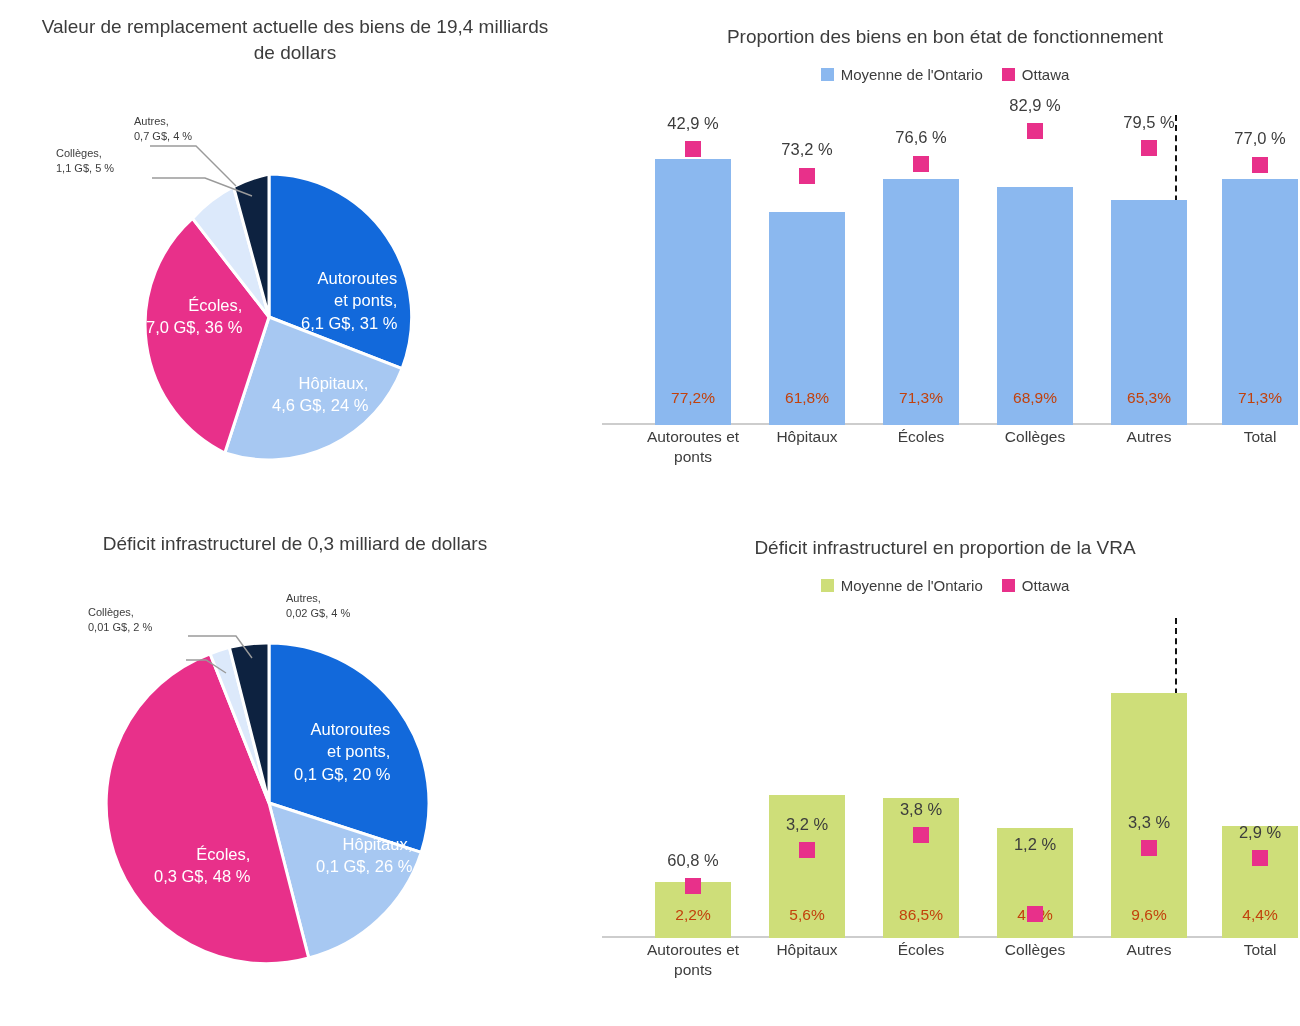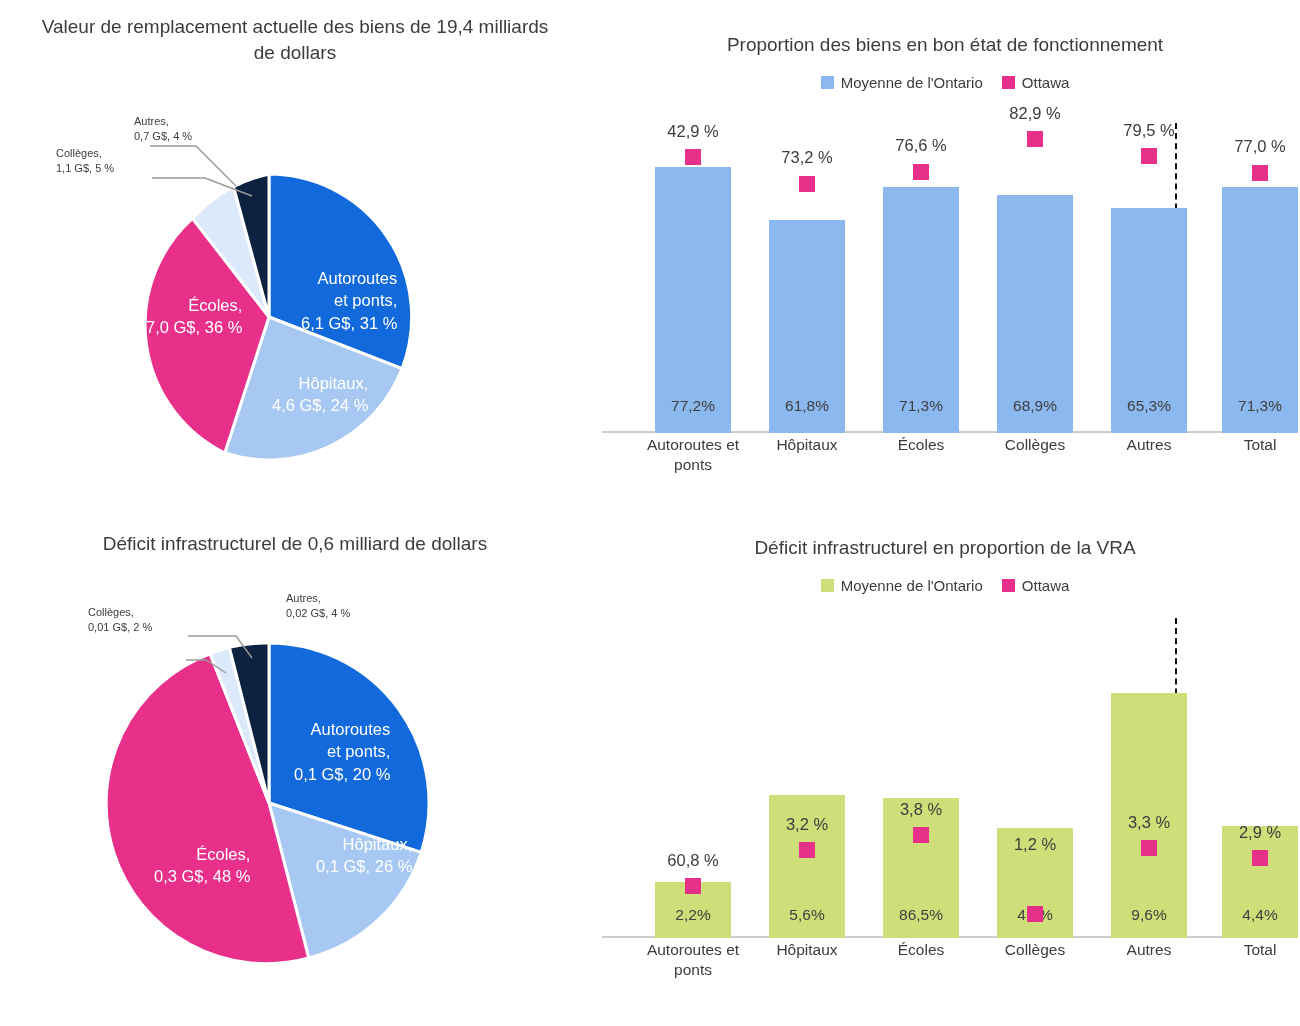--- a/index.html
+++ b/index.html
@@ -13,21 +13,21 @@
     font-family: "Liberation Sans", sans-serif;
     color: #333333;
     position: relative;
     overflow: hidden;
   }
   .quad {
     position: absolute;
     box-sizing: border-box;
   }
   .q-tl { left: 0;    top: 0;   width: 590px; height: 513px; }
-  .q-tr { left: 590px; top: 8px;  width: 710px; height: 513px; }
+  .q-tr { left: 590px; top: 0;  width: 710px; height: 513px; }
   .q-bl { left: 0;    top: 513px; width: 590px; height: 513px; }
   .q-br { left: 590px; top: 513px; width: 710px; height: 513px; }
 
   .chart-title {
     text-align: center;
     font-size: 19px;
     color: #3c3c3c;
     line-height: 1.35;
     font-weight: 400;
   }
@@ -88,21 +88,21 @@
   }
   .bar-rect {
     position: absolute;
     bottom: 0;
   }
   .bar-inner-val {
     position: absolute;
     width: 100%;
     text-align: center;
     font-size: 15.5px;
-    color: #404040;
+    color: #c2410c;
   }
   .ott-marker {
     position: absolute;
     width: 16px;
     height: 16px;
   }
   .ott-label {
     position: absolute;
     width: 140px;
     text-align: center;
@@ -211,21 +211,21 @@
 ponts</div>
     <div class="cat-label" style="left:145px; top:312px; width:120px;">Hôpitaux</div>
     <div class="cat-label" style="left:259px; top:312px; width:120px;">Écoles</div>
     <div class="cat-label" style="left:373px; top:312px; width:120px;">Collèges</div>
     <div class="cat-label" style="left:487px; top:312px; width:120px;">Autres</div>
     <div class="cat-label" style="left:598px; top:312px; width:120px;">Total</div>
   </div>
 </div>
 
 <div class="quad q-bl">
-  <div class="chart-title">Déficit infrastructurel de 0,6 milliard de dollars</div>
+  <div class="chart-title">Déficit infrastructurel de 0,3 milliard de dollars</div>
 
   <div class="pie-wrap" style="position:absolute; left:94px; top:130px; width:350px; height:320px;">
     <svg class="pie-svg" width="350" height="320" viewBox="0 0 350 320">
 
       <path d="M175 160 L175 0 A160 160 0 0 1 327.2 209.4 Z" fill="#1269db" stroke="#ffffff" stroke-width="3"></path>
 
       <path d="M175 160 L327.2 209.4 A160 160 0 0 1 214.7 314.9 Z" fill="#a7c8f2" stroke="#ffffff" stroke-width="3"></path>
 
       <path d="M175 160 L214.7 314.9 A160 160 0 0 1 116.1 10.8 Z" fill="#e8308a" stroke="#ffffff" stroke-width="3"></path>
 

